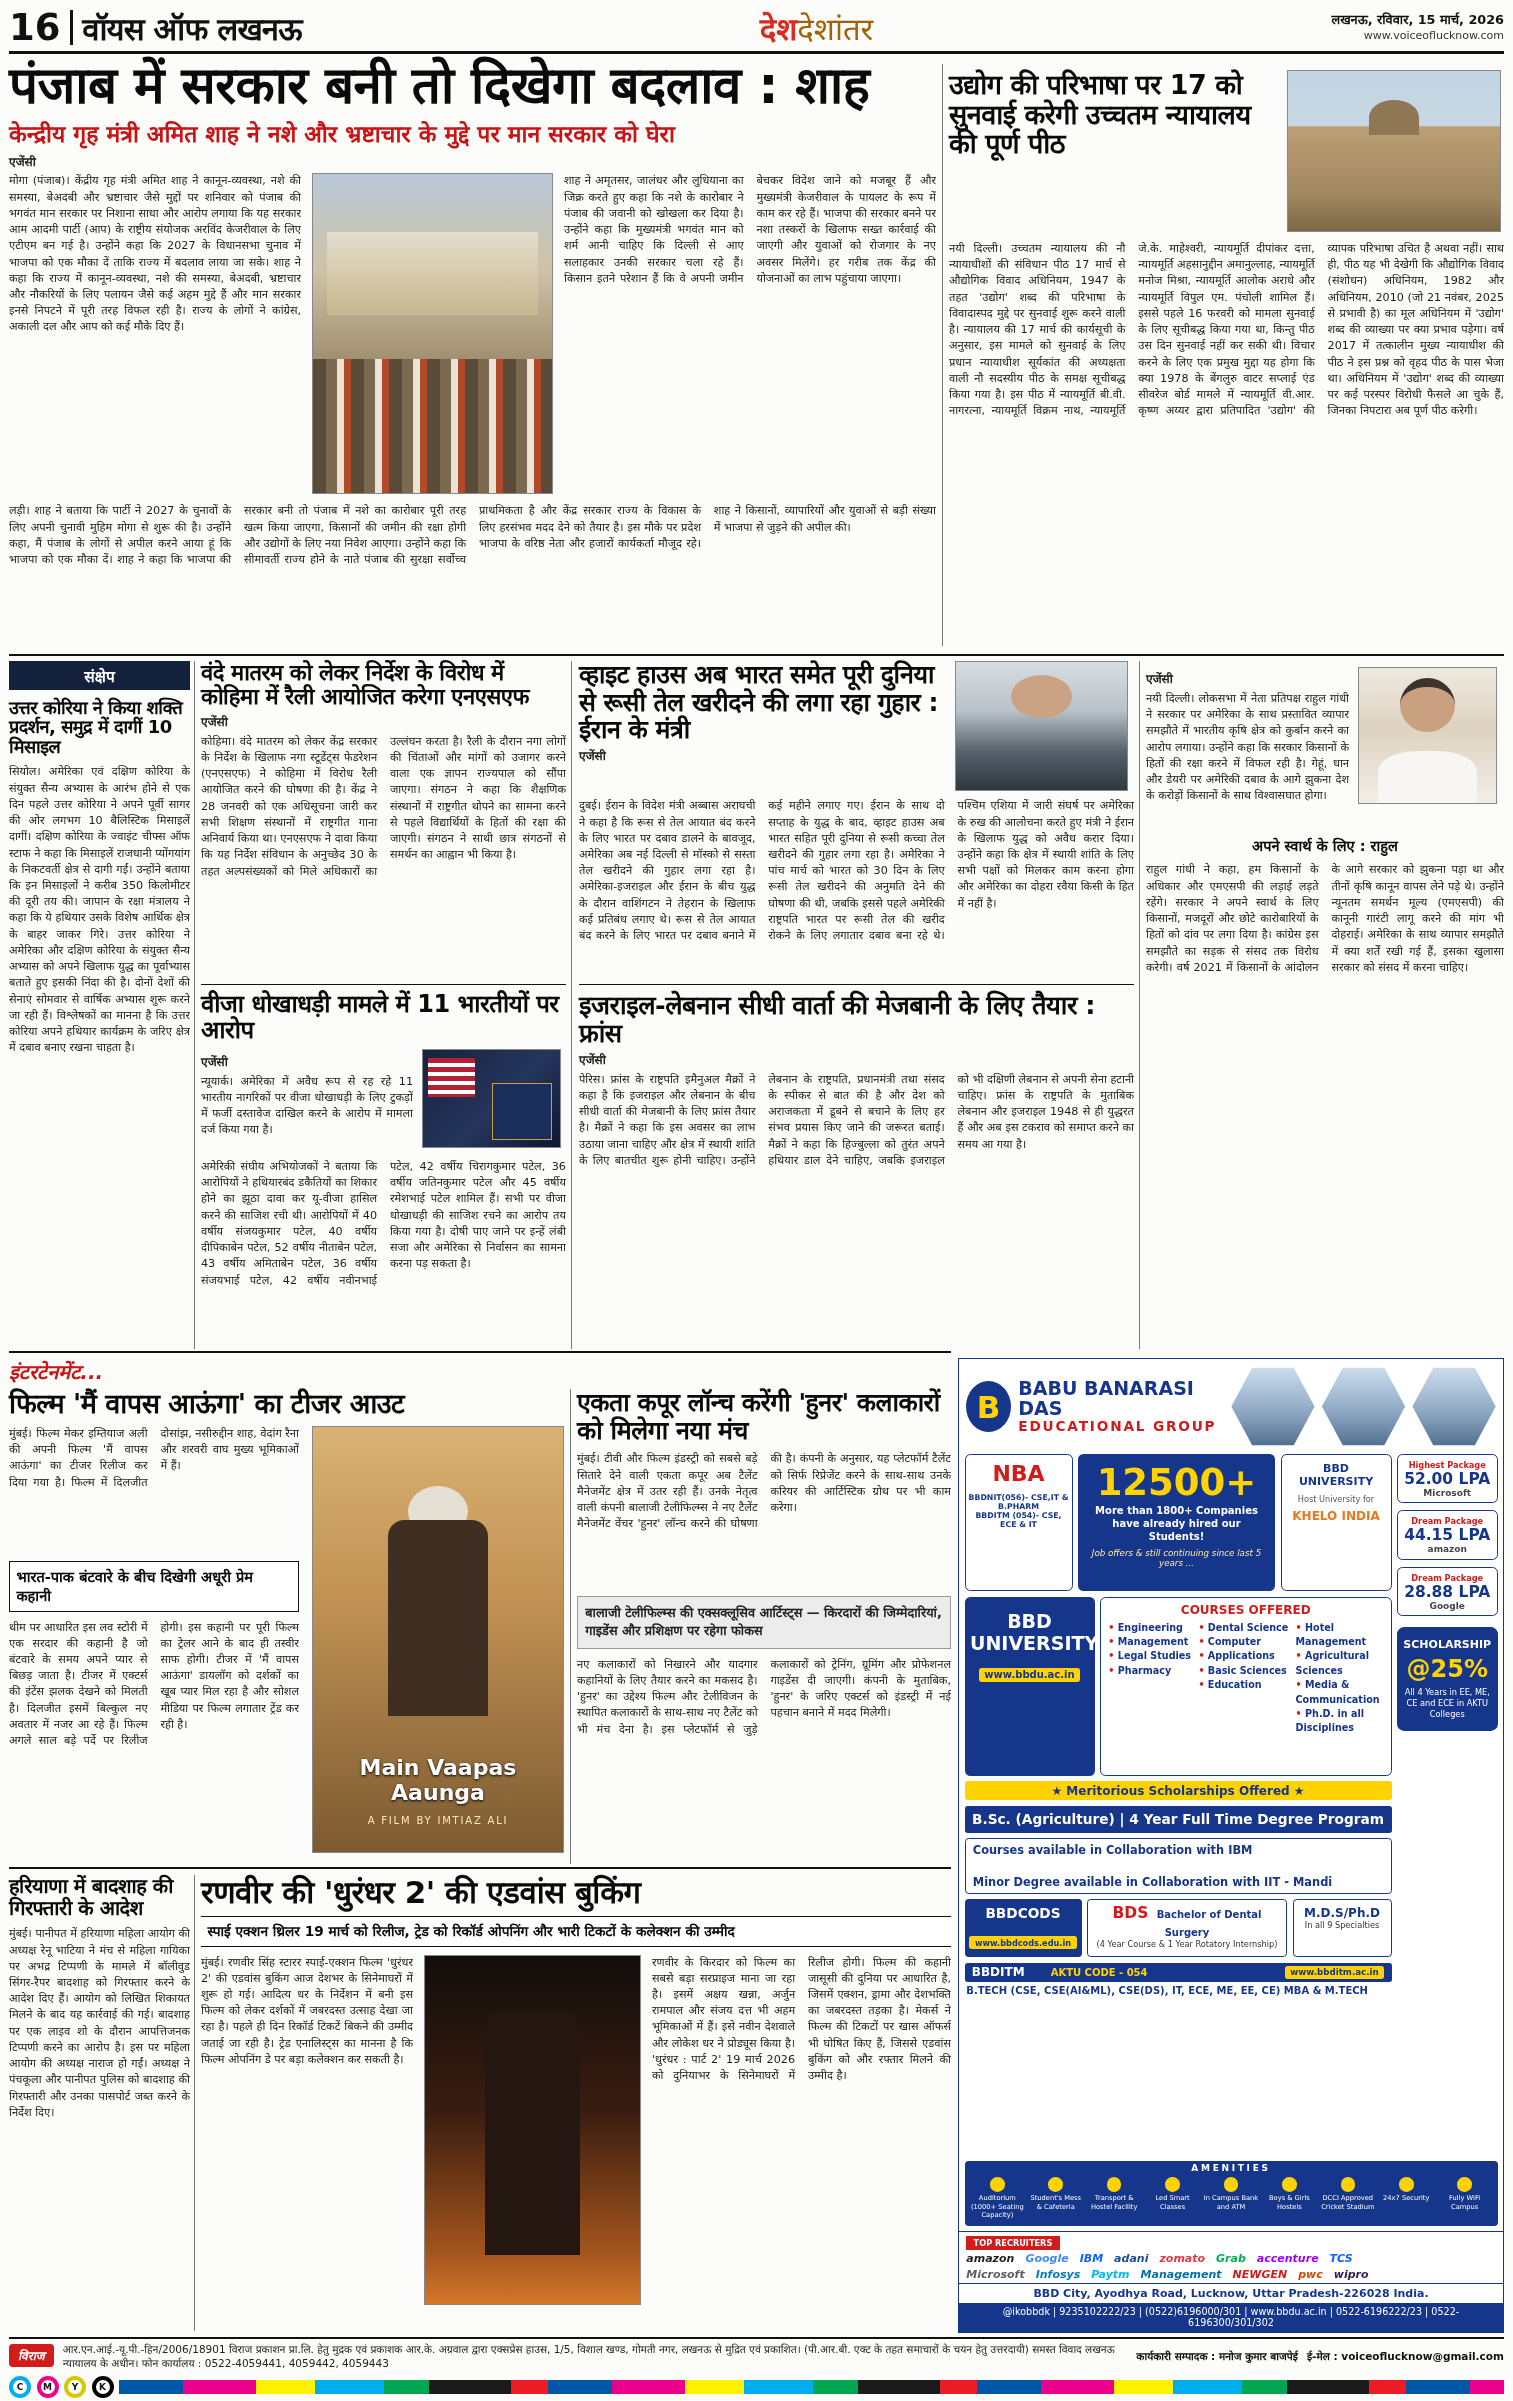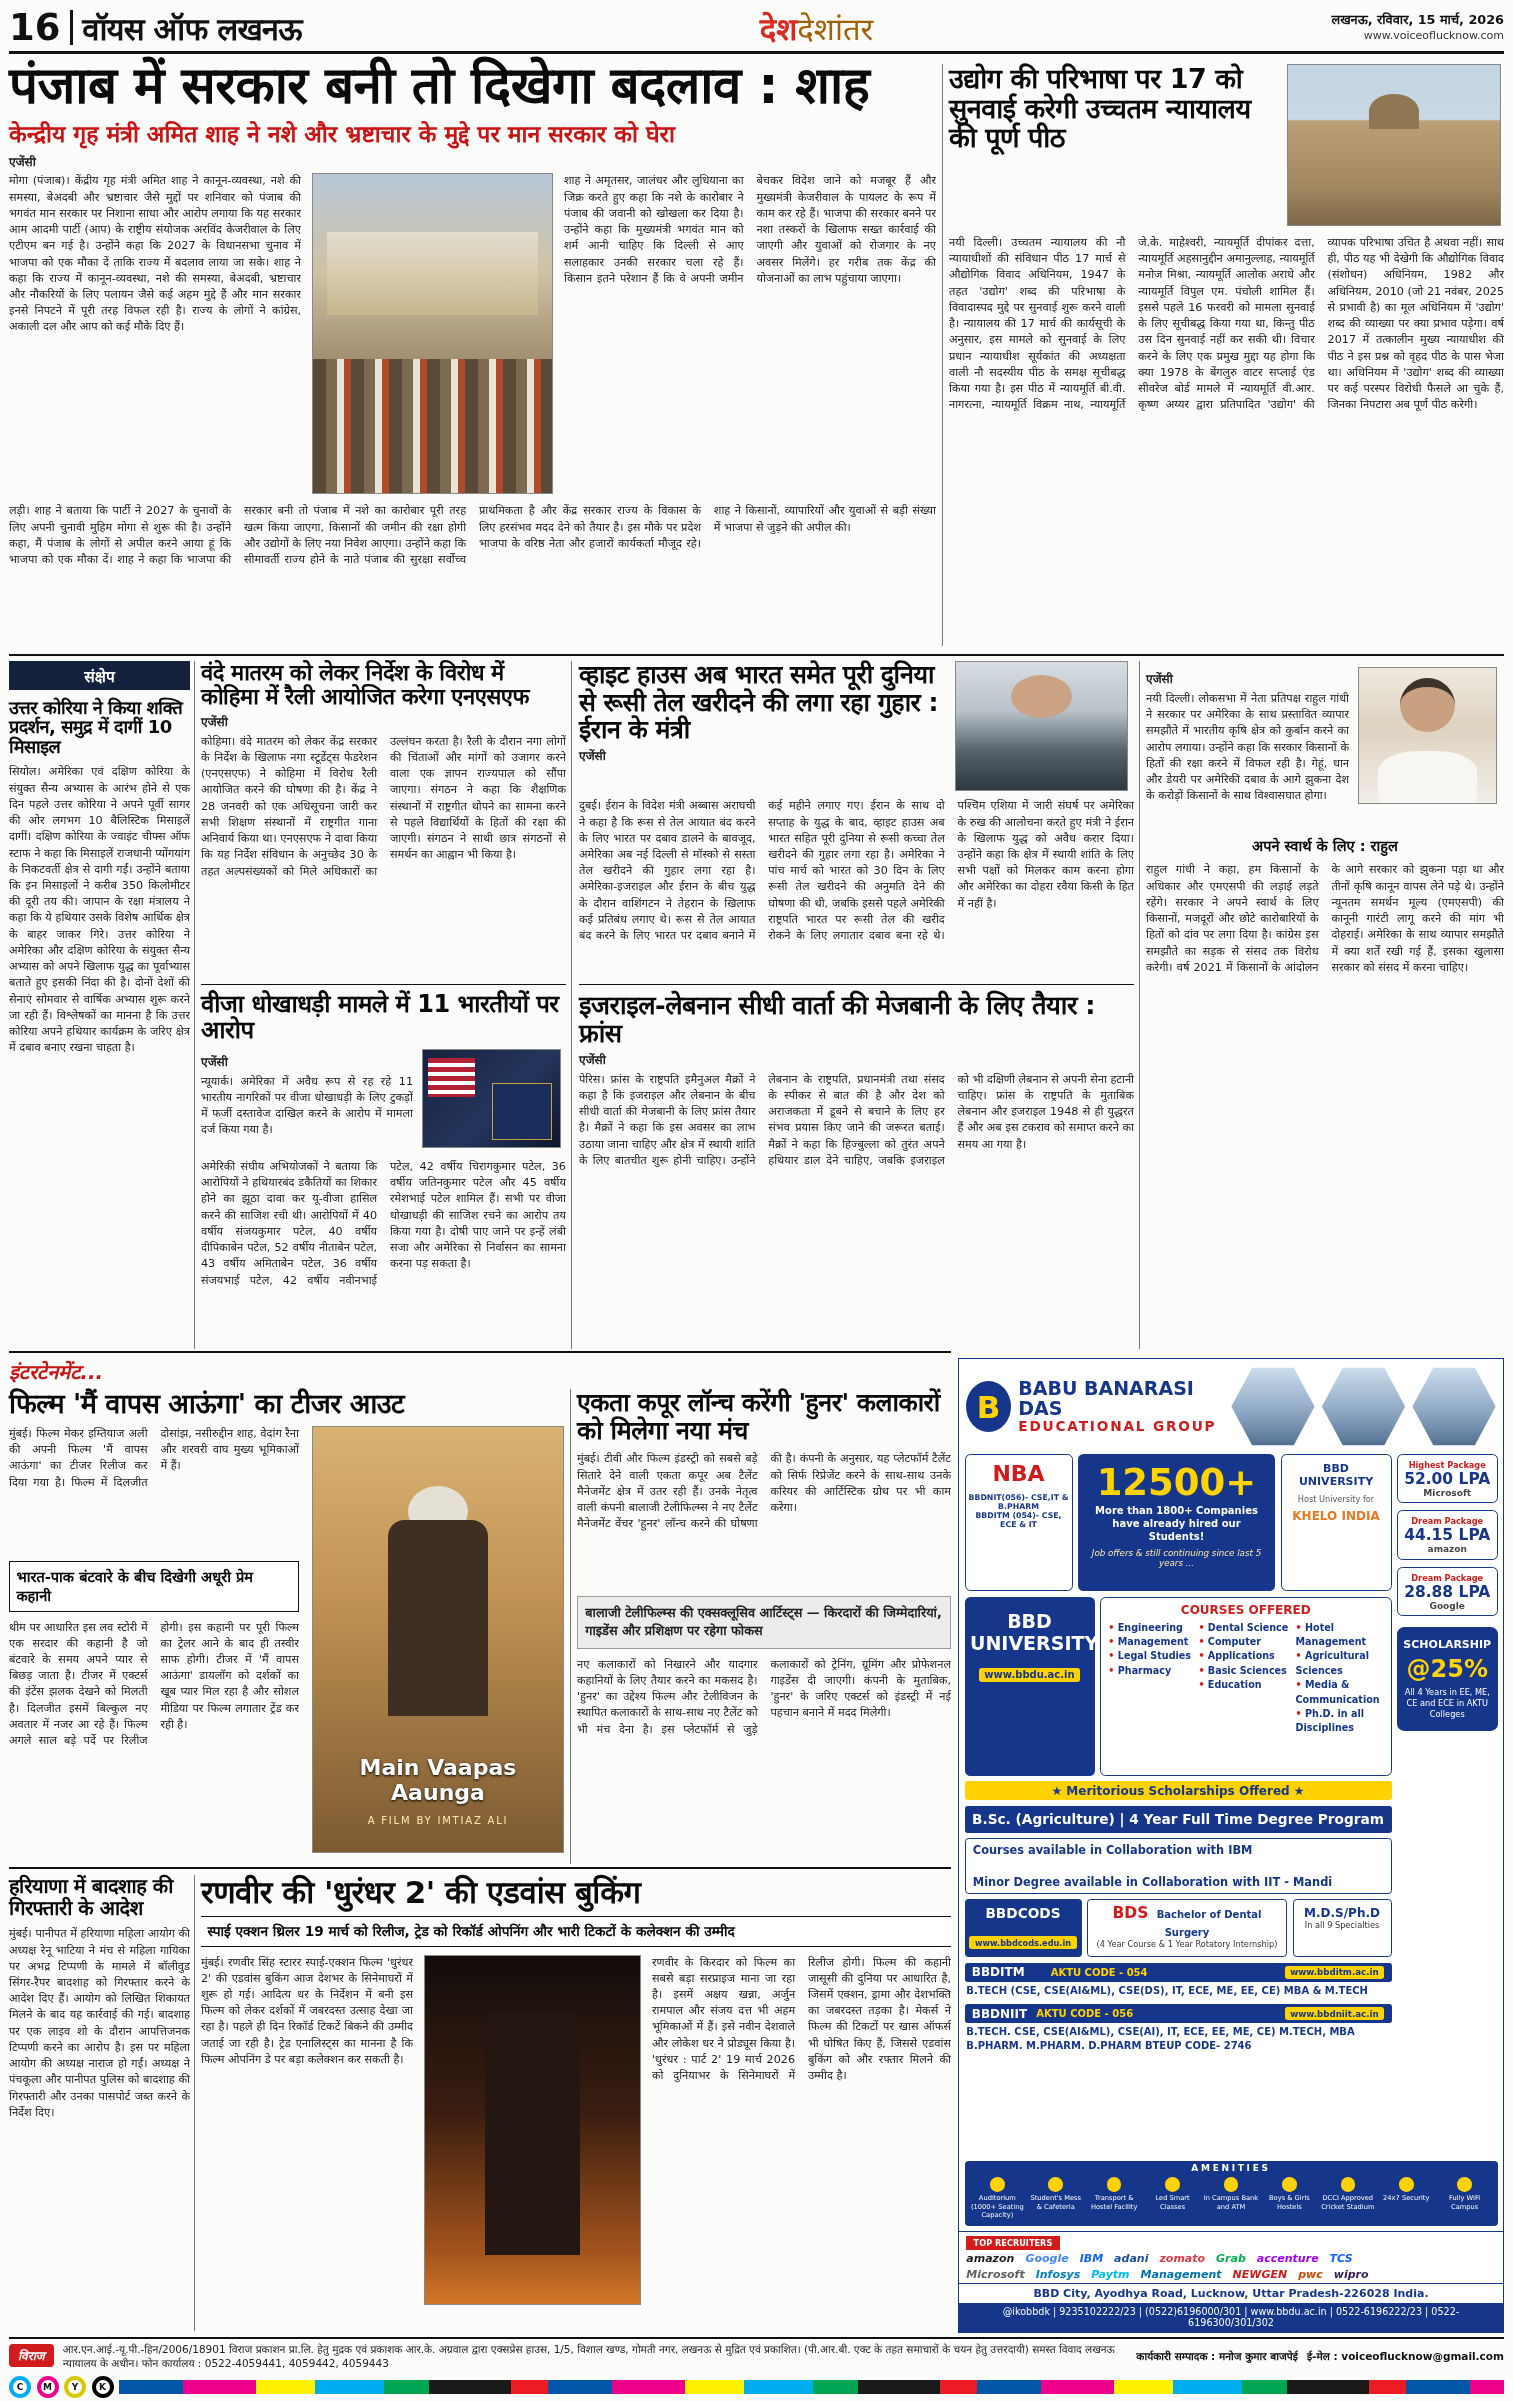--- a/index.html
+++ b/index.html
@@ -102,21 +102,21 @@
         <div class="stage"></div>
           <div class="crowd"></div>
       </div>
       <div class="bodytext cols2" style="flex:1">शाह ने अमृतसर, जालंधर और लुधियाना का जिक्र करते हुए कहा कि नशे के कारोबार ने पंजाब की जवानी को खोखला कर दिया है। उन्होंने कहा कि मुख्यमंत्री भगवंत मान को शर्म आनी चाहिए कि दिल्ली से आए सलाहकार उनकी सरकार चला रहे हैं। किसान इतने परेशान हैं कि वे अपनी जमीन बेचकर विदेश जाने को मजबूर हैं और मुख्यमंत्री केजरीवाल के पायलट के रूप में काम कर रहे हैं। भाजपा की सरकार बनने पर नशा तस्करों के खिलाफ सख्त कार्रवाई की जाएगी और युवाओं को रोजगार के नए अवसर मिलेंगे। हर गरीब तक केंद्र की योजनाओं का लाभ पहुंचाया जाएगा।</div>
     </div>
     <div class="bodytext cols4" style="margin-top:9px;height:150px">लड़ी। शाह ने बताया कि पार्टी ने 2027 के चुनावों के लिए अपनी चुनावी मुहिम मोगा से शुरू की है। उन्होंने कहा, मैं पंजाब के लोगों से अपील करने आया हूं कि भाजपा को एक मौका दें। शाह ने कहा कि भाजपा की सरकार बनी तो पंजाब में नशे का कारोबार पूरी तरह खत्म किया जाएगा, किसानों की जमीन की रक्षा होगी और उद्योगों के लिए नया निवेश आएगा। उन्होंने कहा कि सीमावर्ती राज्य होने के नाते पंजाब की सुरक्षा सर्वोच्च प्राथमिकता है और केंद्र सरकार राज्य के विकास के लिए हरसंभव मदद देने को तैयार है। इस मौके पर प्रदेश भाजपा के वरिष्ठ नेता और हजारों कार्यकर्ता मौजूद रहे। शाह ने किसानों, व्यापारियों और युवाओं से बड़ी संख्या में भाजपा से जुड़ने की अपील की।</div>
   </section>
 
   <div class="abs vrule" style="left:942px;top:64px;height:582px"></div>
 
-  <section class="abs" style="left:949px;top:64px;width:555px;height:591px">
+  <section class="abs" style="left:949px;top:70px;width:555px;height:591px">
     <div style="display:flex;gap:9px">
       <h2 class="headline" style="font-size:27px;width:329px">उद्योग की परिभाषा पर 17 को सुनवाई करेगी उच्चतम न्यायालय की पूर्ण पीठ</h2>
       <div class="photo ph-court" style="width:214px;height:162px">
           <div class="dome"></div>
         </div>
     </div>
     <div class="bodytext cols3" style="margin-top:9px;height:405px">नयी दिल्ली। उच्चतम न्यायालय की नौ न्यायाधीशों की संविधान पीठ 17 मार्च से औद्योगिक विवाद अधिनियम, 1947 के तहत 'उद्योग' शब्द की परिभाषा के विवादास्पद मुद्दे पर सुनवाई शुरू करने वाली है। न्यायालय की 17 मार्च की कार्यसूची के अनुसार, इस मामले को सुनवाई के लिए प्रधान न्यायाधीश सूर्यकांत की अध्यक्षता वाली नौ सदस्यीय पीठ के समक्ष सूचीबद्ध किया गया है। इस पीठ में न्यायमूर्ति बी.वी. नागरत्ना, न्यायमूर्ति विक्रम नाथ, न्यायमूर्ति जे.के. माहेश्वरी, न्यायमूर्ति दीपांकर दत्ता, न्यायमूर्ति अहसानुद्दीन अमानुल्लाह, न्यायमूर्ति मनोज मिश्रा, न्यायमूर्ति आलोक अराधे और न्यायमूर्ति विपुल एम. पंचोली शामिल हैं। इससे पहले 16 फरवरी को मामला सुनवाई के लिए सूचीबद्ध किया गया था, किन्तु पीठ उस दिन सुनवाई नहीं कर सकी थी। विचार करने के लिए एक प्रमुख मुद्दा यह होगा कि क्या 1978 के बेंगलुरु वाटर सप्लाई एंड सीवरेज बोर्ड मामले में न्यायमूर्ति वी.आर. कृष्ण अय्यर द्वारा प्रतिपादित 'उद्योग' की व्यापक परिभाषा उचित है अथवा नहीं। साथ ही, पीठ यह भी देखेगी कि औद्योगिक विवाद (संशोधन) अधिनियम, 1982 और अधिनियम, 2010 (जो 21 नवंबर, 2025 से प्रभावी है) का मूल अधिनियम में 'उद्योग' शब्द की व्याख्या पर क्या प्रभाव पड़ेगा। वर्ष 2017 में तत्कालीन मुख्य न्यायाधीश की पीठ ने इस प्रश्न को वृहद पीठ के पास भेजा था। अधिनियम में 'उद्योग' शब्द की व्याख्या पर कई परस्पर विरोधी फैसले आ चुके हैं, जिनका निपटारा अब पूर्ण पीठ करेगी।</div>
   </section>
 
   <div class="abs hrule" style="left:9px;top:654px;width:1495px;height:1.8px"></div>
@@ -330,30 +330,20 @@
         <div>
           <div class="bluepanel" style="display:flex;gap:26px;align-items:center;padding:2.7px 7.3px;border-radius:2.7px;font-weight:700;font-size:12px">
             <span>BBDITM</span>
             <span class="yellow" style="font-size:10px">AKTU CODE - 054</span>
             <span style="flex:1"></span>
             <span class="site-btn" style="font-size:8.7px">www.bbditm.ac.in</span>
           </div>
           <div style="color:#16368c;font-weight:700;font-size:10px;padding:2.7px 1.8px">B.TECH (CSE, CSE(AI&amp;ML), CSE(DS), IT, ECE, ME, EE, CE) MBA &amp; M.TECH</div>
         </div>
 
-        <div>
-          <div class="bluepanel" style="display:flex;gap:9px;align-items:center;padding:2.7px 7.3px;border-radius:2.7px;font-weight:700;font-size:12px">
-            <span>BBDNIIT</span>
-            <span class="yellow" style="font-size:10px">AKTU CODE - 056</span>
-            <span style="flex:1"></span>
-            <span class="site-btn" style="font-size:8.7px">www.bbdniit.ac.in</span>
-          </div>
-          <div style="color:#16368c;font-weight:700;font-size:10px;padding:2.7px 1.8px">B.TECH. CSE, CSE(AI&amp;ML), CSE(AI), IT, ECE, EE, ME, CE) M.TECH, MBA</div>
-          <div style="color:#16368c;font-weight:700;font-size:10px;padding:0 1.8px">B.PHARM. M.PHARM. D.PHARM BTEUP CODE- 2746</div>
-        </div>
       </div>
 
       <div style="flex:1;display:flex;flex-direction:column">
         <div class="pkg">
           <div class="lbl">Highest Package</div>
           <div class="val">52.00 LPA</div>
           <div class="co">Microsoft</div>
         </div>
         <div class="pkg">
           <div class="lbl">Dream Package</div>

